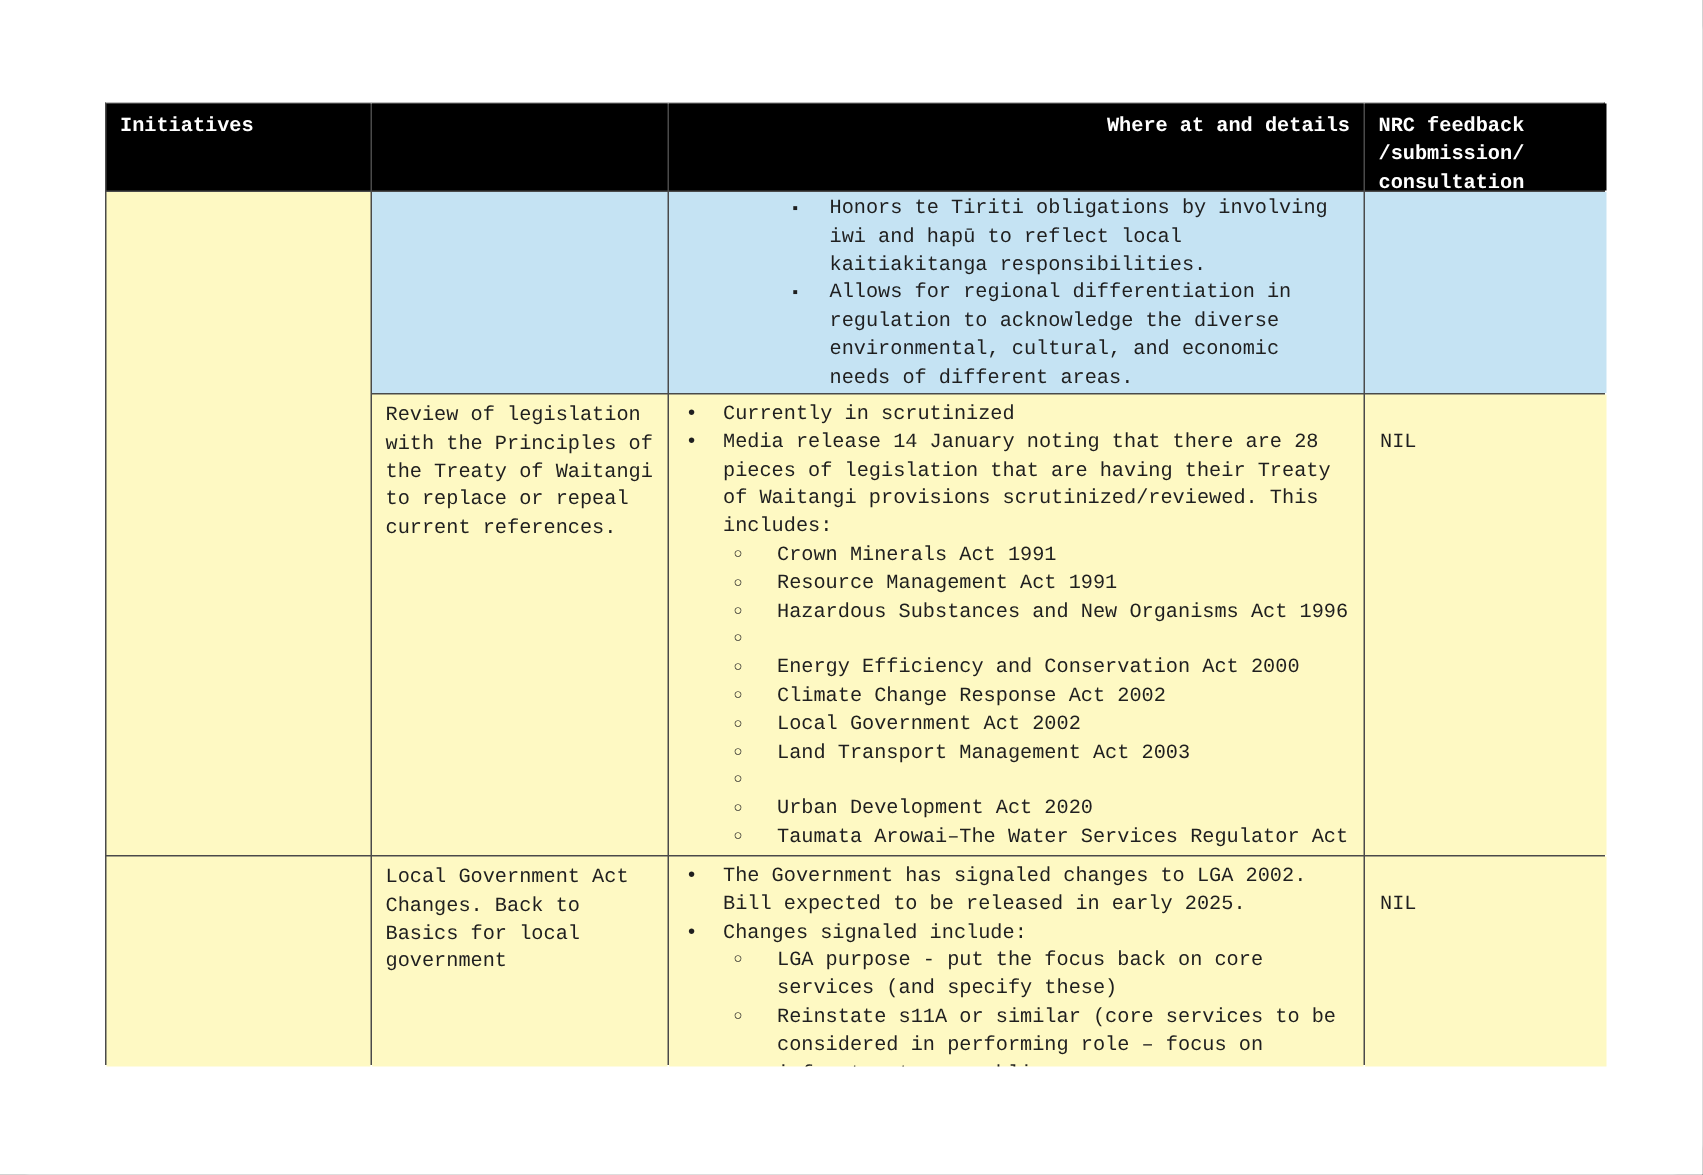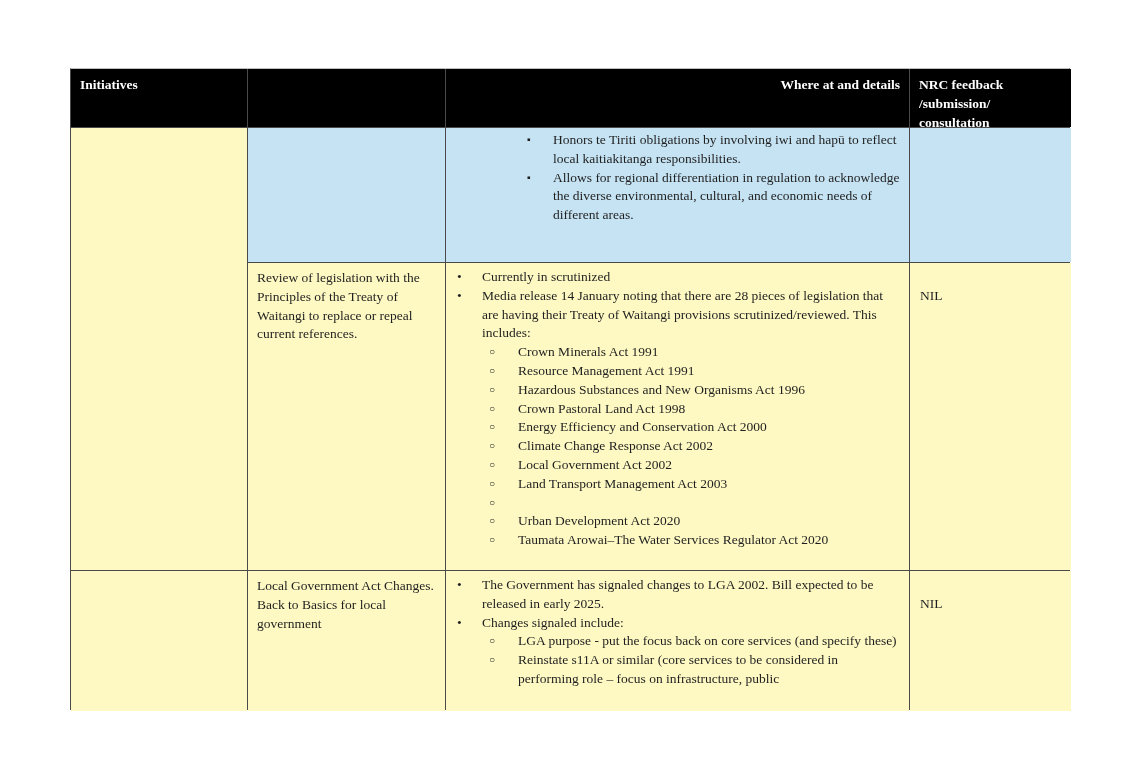--- a/index.html
+++ b/index.html
@@ -1,18 +1,18 @@
 <!DOCTYPE html>
 <html><head>
 <meta charset="utf-8">
 <style>
   html,body{margin:0;padding:0;background:#ffffff;}
   #screen{
     position:relative;width:1135px;height:783px;background:#ffffff;overflow:hidden;
-    font-family:Liberation Serif, serif;color:#1f1f1f;border-radius:20px;
+    font-family:Liberation Mono, monospace;color:#1f1f1f;border-radius:20px;
   }
   
   #tbl{
     position:absolute;left:70px;top:68px;width:1000px;height:642px;
     display:grid;
     grid-template-columns:176px 197px 463px 161px;
     grid-template-rows:58px 134px 307px 140px;
     gap:1px;background:#4a4a4a;
     border:1px solid #4a4a4a;border-top:1px solid #bfbfbf;
     box-sizing:border-box;
@@ -104,21 +104,20 @@
         <div class="li li-circle">
           <span class="mk">○</span>
           <span class="tx">Resource Management Act 1991</span>
         </div>
         <div class="li li-circle">
           <span class="mk">○</span>
           <span class="tx">Hazardous Substances and New Organisms Act 1996</span>
         </div>
         <div class="li li-circle">
           <span class="mk">○</span>
-          <span class="tx">Crown Pastoral Land Act 1998</span>
         </div>
         <div class="li li-circle">
           <span class="mk">○</span>
           <span class="tx">Energy Efficiency and Conservation Act 2000</span>
         </div>
         <div class="li li-circle">
           <span class="mk">○</span>
           <span class="tx">Climate Change Response Act 2002</span>
         </div>
         <div class="li li-circle">

